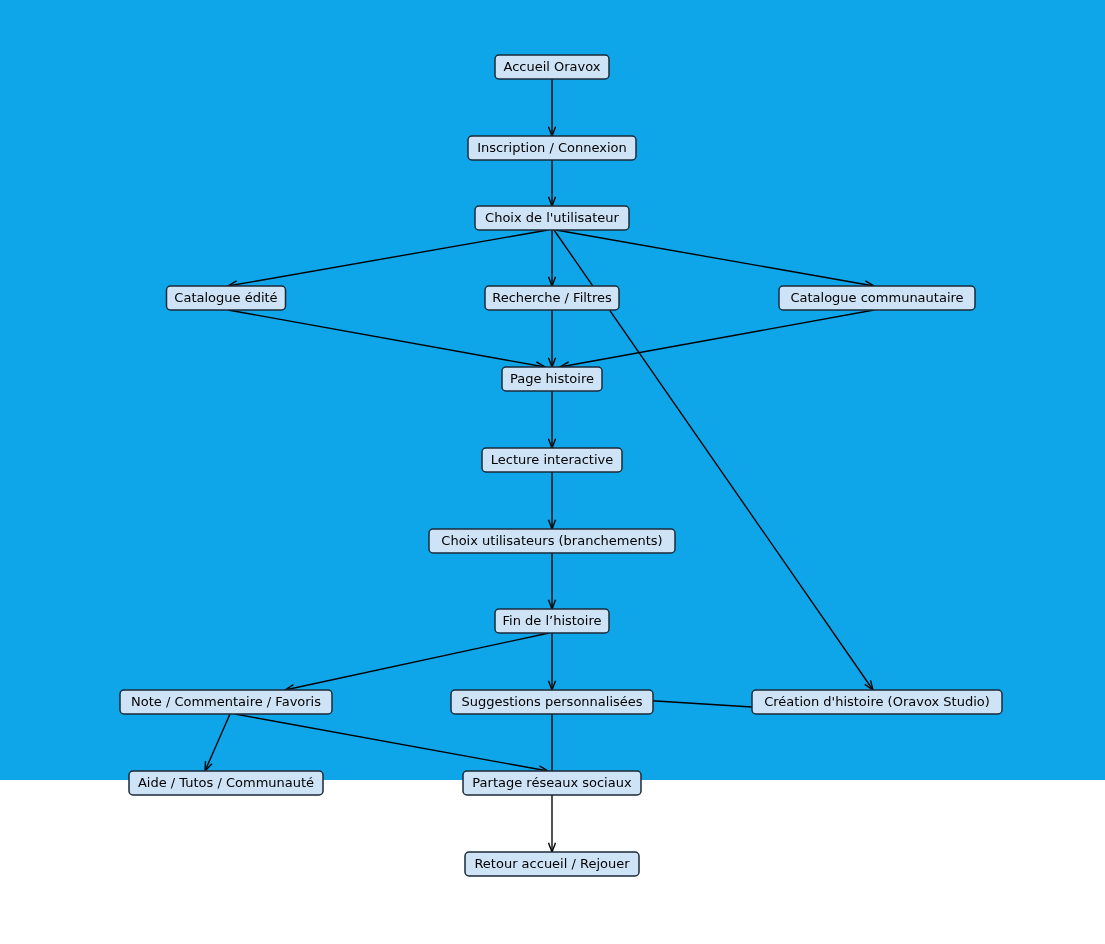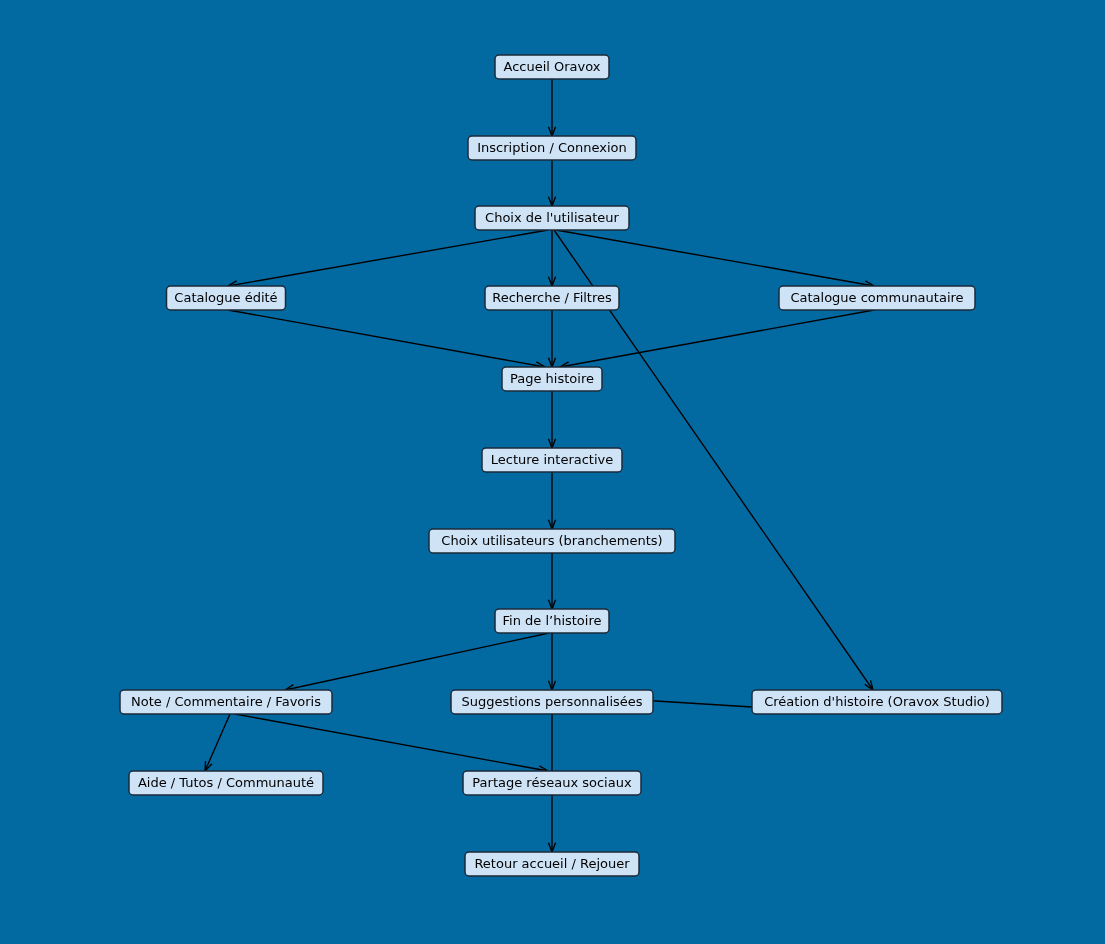--- a/index.html
+++ b/index.html
@@ -9,22 +9,22 @@
   }
   body {
     width: 1105px;
     height: 944px;
     font-family: "DejaVu Sans", sans-serif;
     overflow: hidden;
   }
   #diagram-root {
     position: relative;
     width: 1105px;
-    height: 944px;
-    background: #0369a1;
+    height: 780px;
+    background: #0ea5e9;
   }
   svg#flowchart {
     display: block;
     width: 1105px;
     height: 944px;
   }
   .edge-line {
     stroke: #000000;
     stroke-width: 1.35;
     fill: none;

